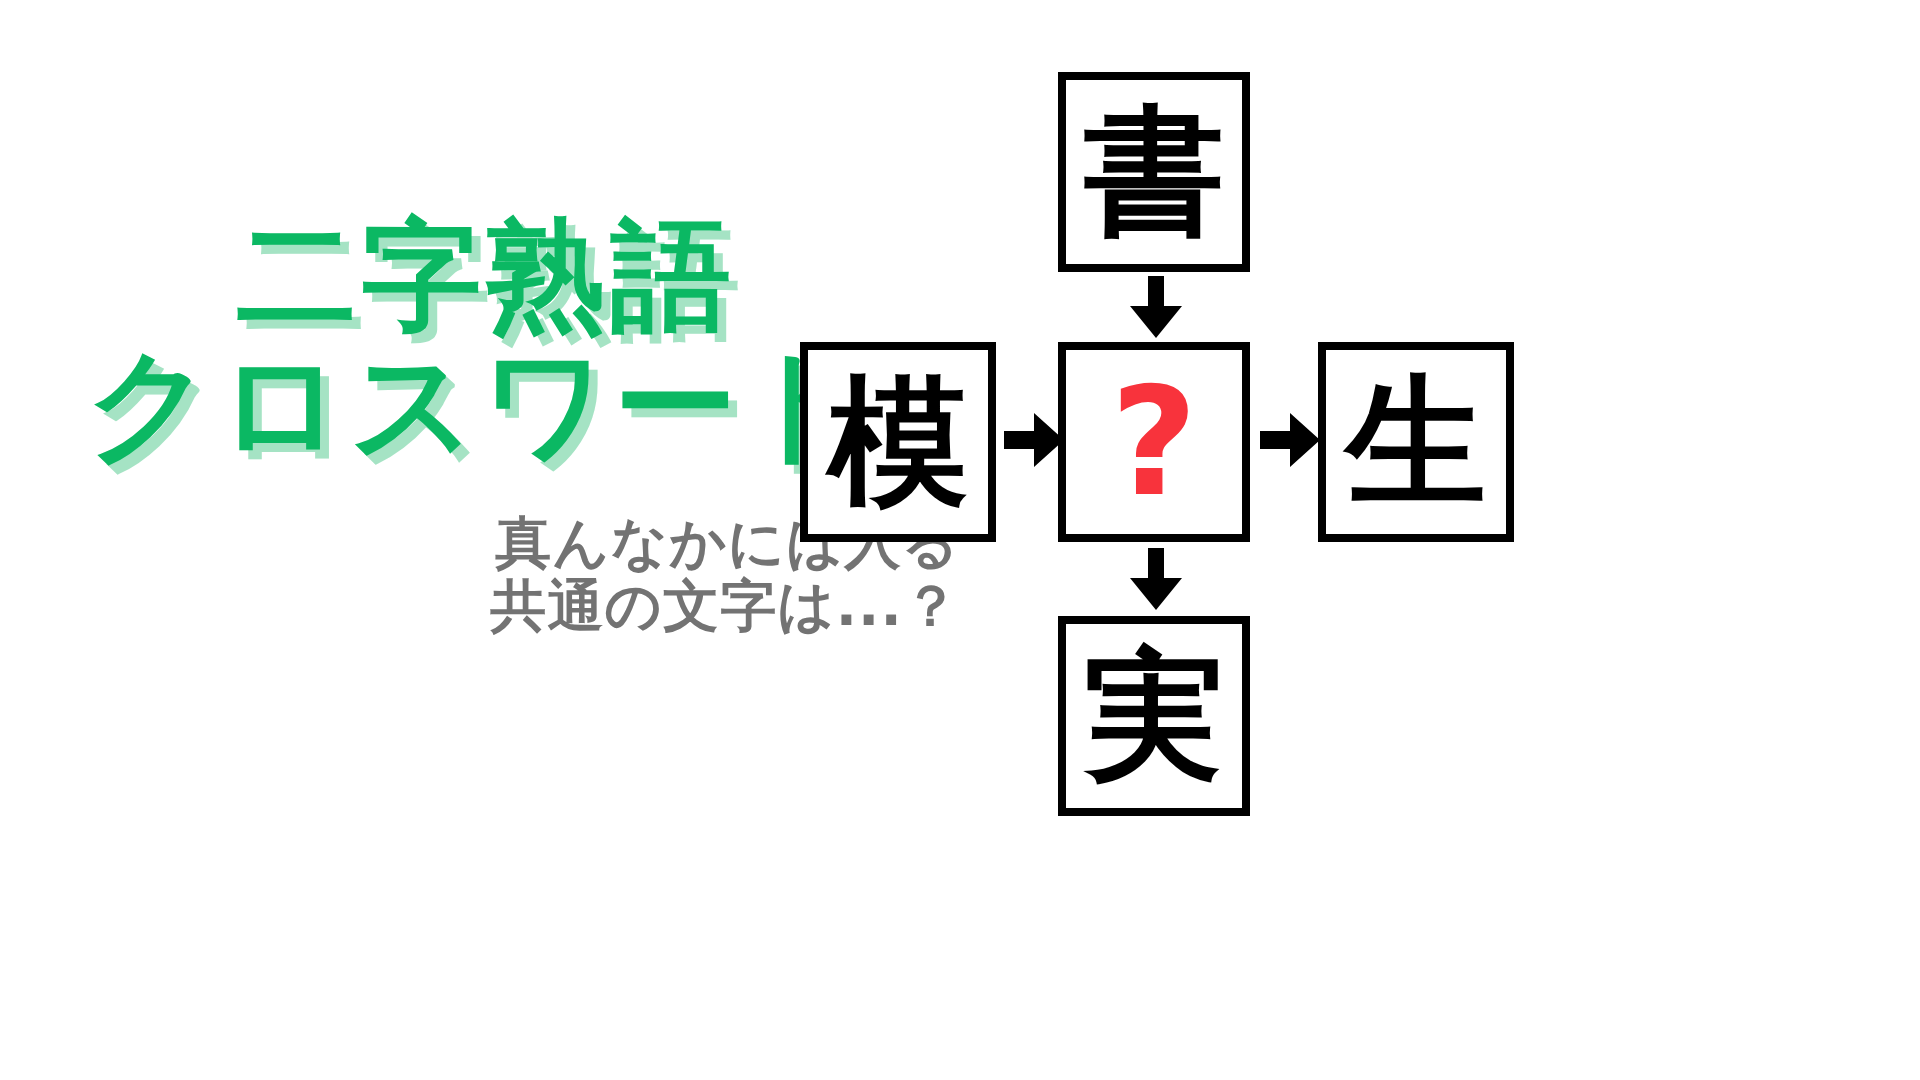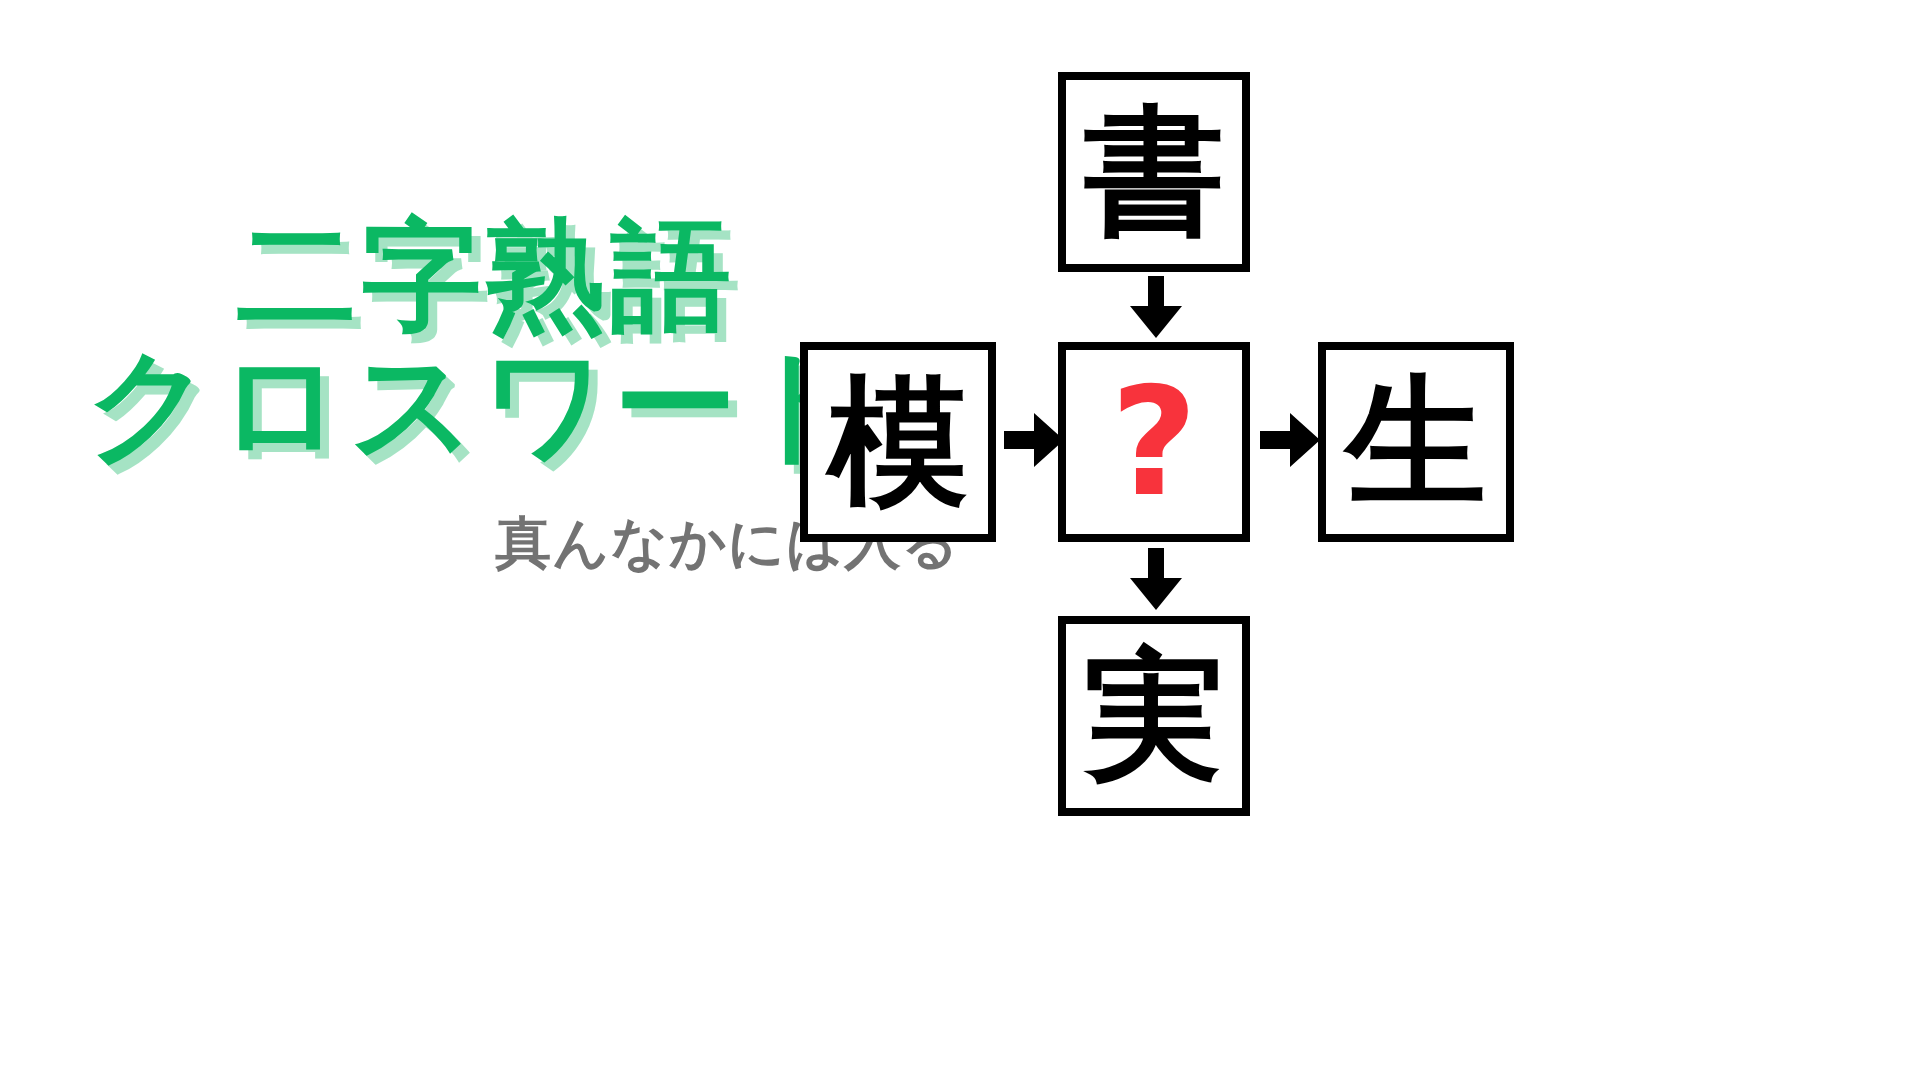--- a/index.html
+++ b/index.html
@@ -135,20 +135,21 @@
 
   <div class="title-panel">
     <div class="title-inner">
 
       <div class="headline line1">二字熟語</div>
 
       <div class="headline line2">クロスワード</div>
 
       <div class="subhead">
         <span class="sub-line">真んなかには入る</span>
+        <span class="sub-line">共通の文字は...？</span>
       </div>
 
     </div>
   </div>
 
   <div class="puzzle-panel">
     <div class="grid">
 
       <div class="cell top">
         <span class="glyph">書</span>

